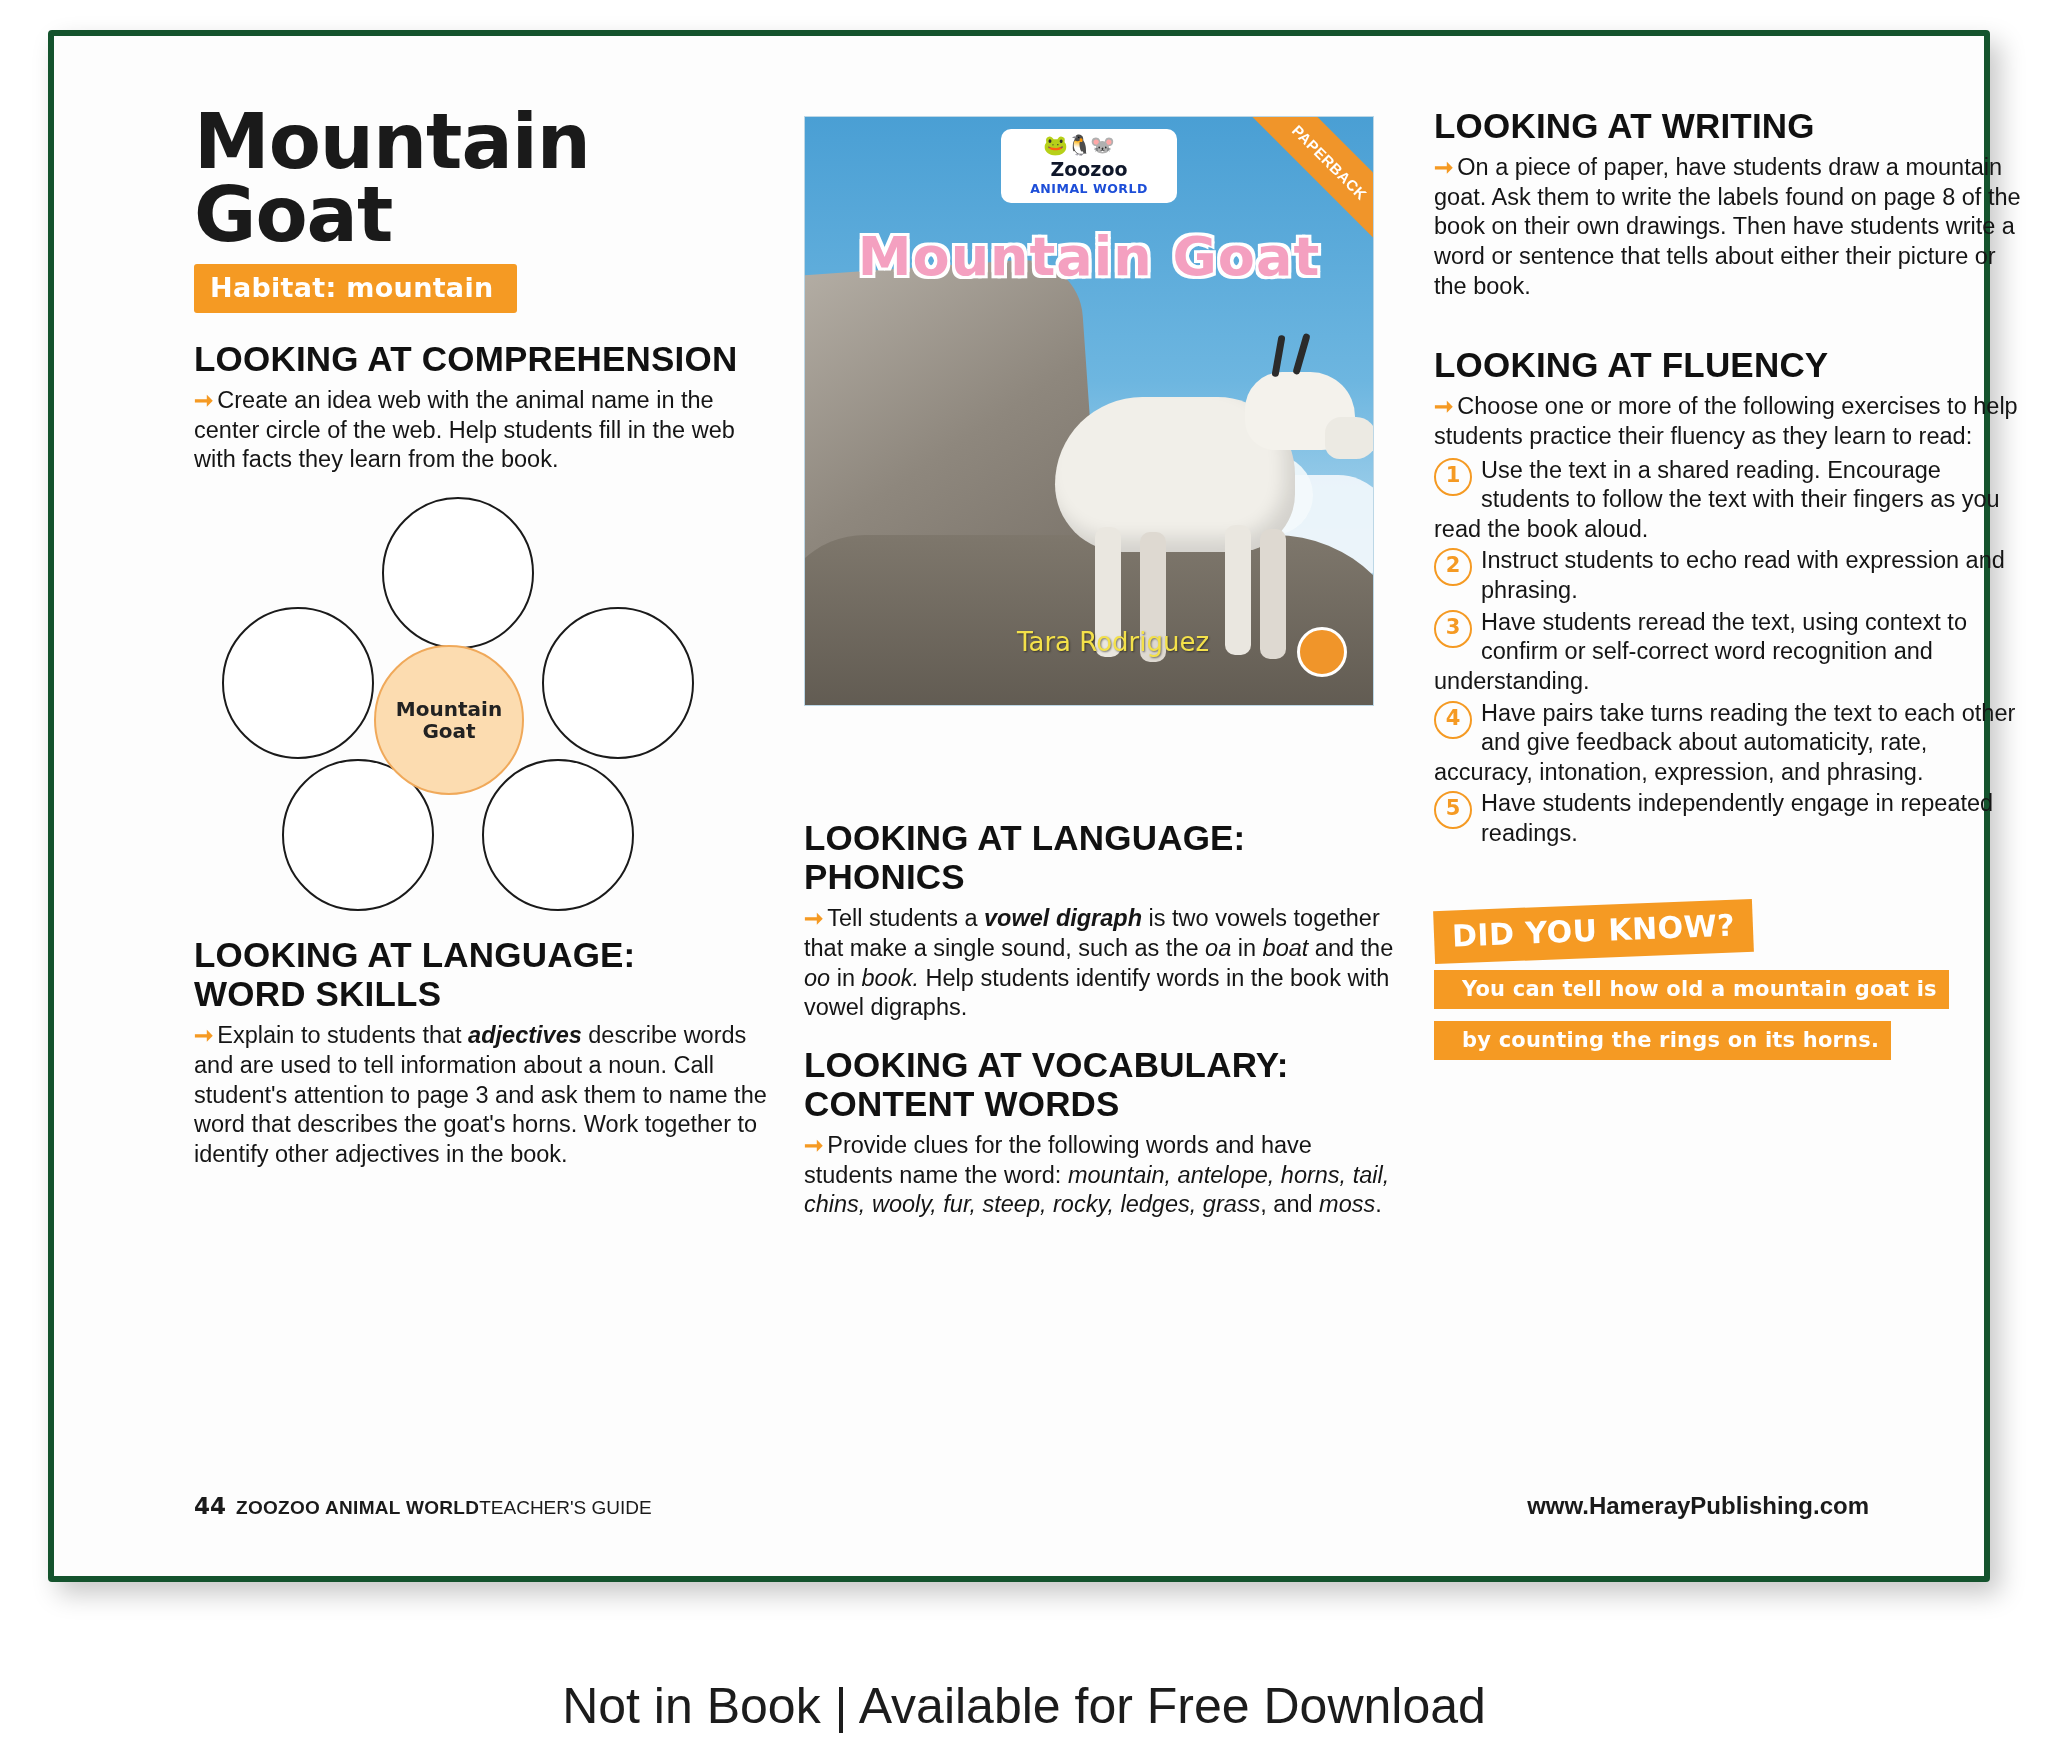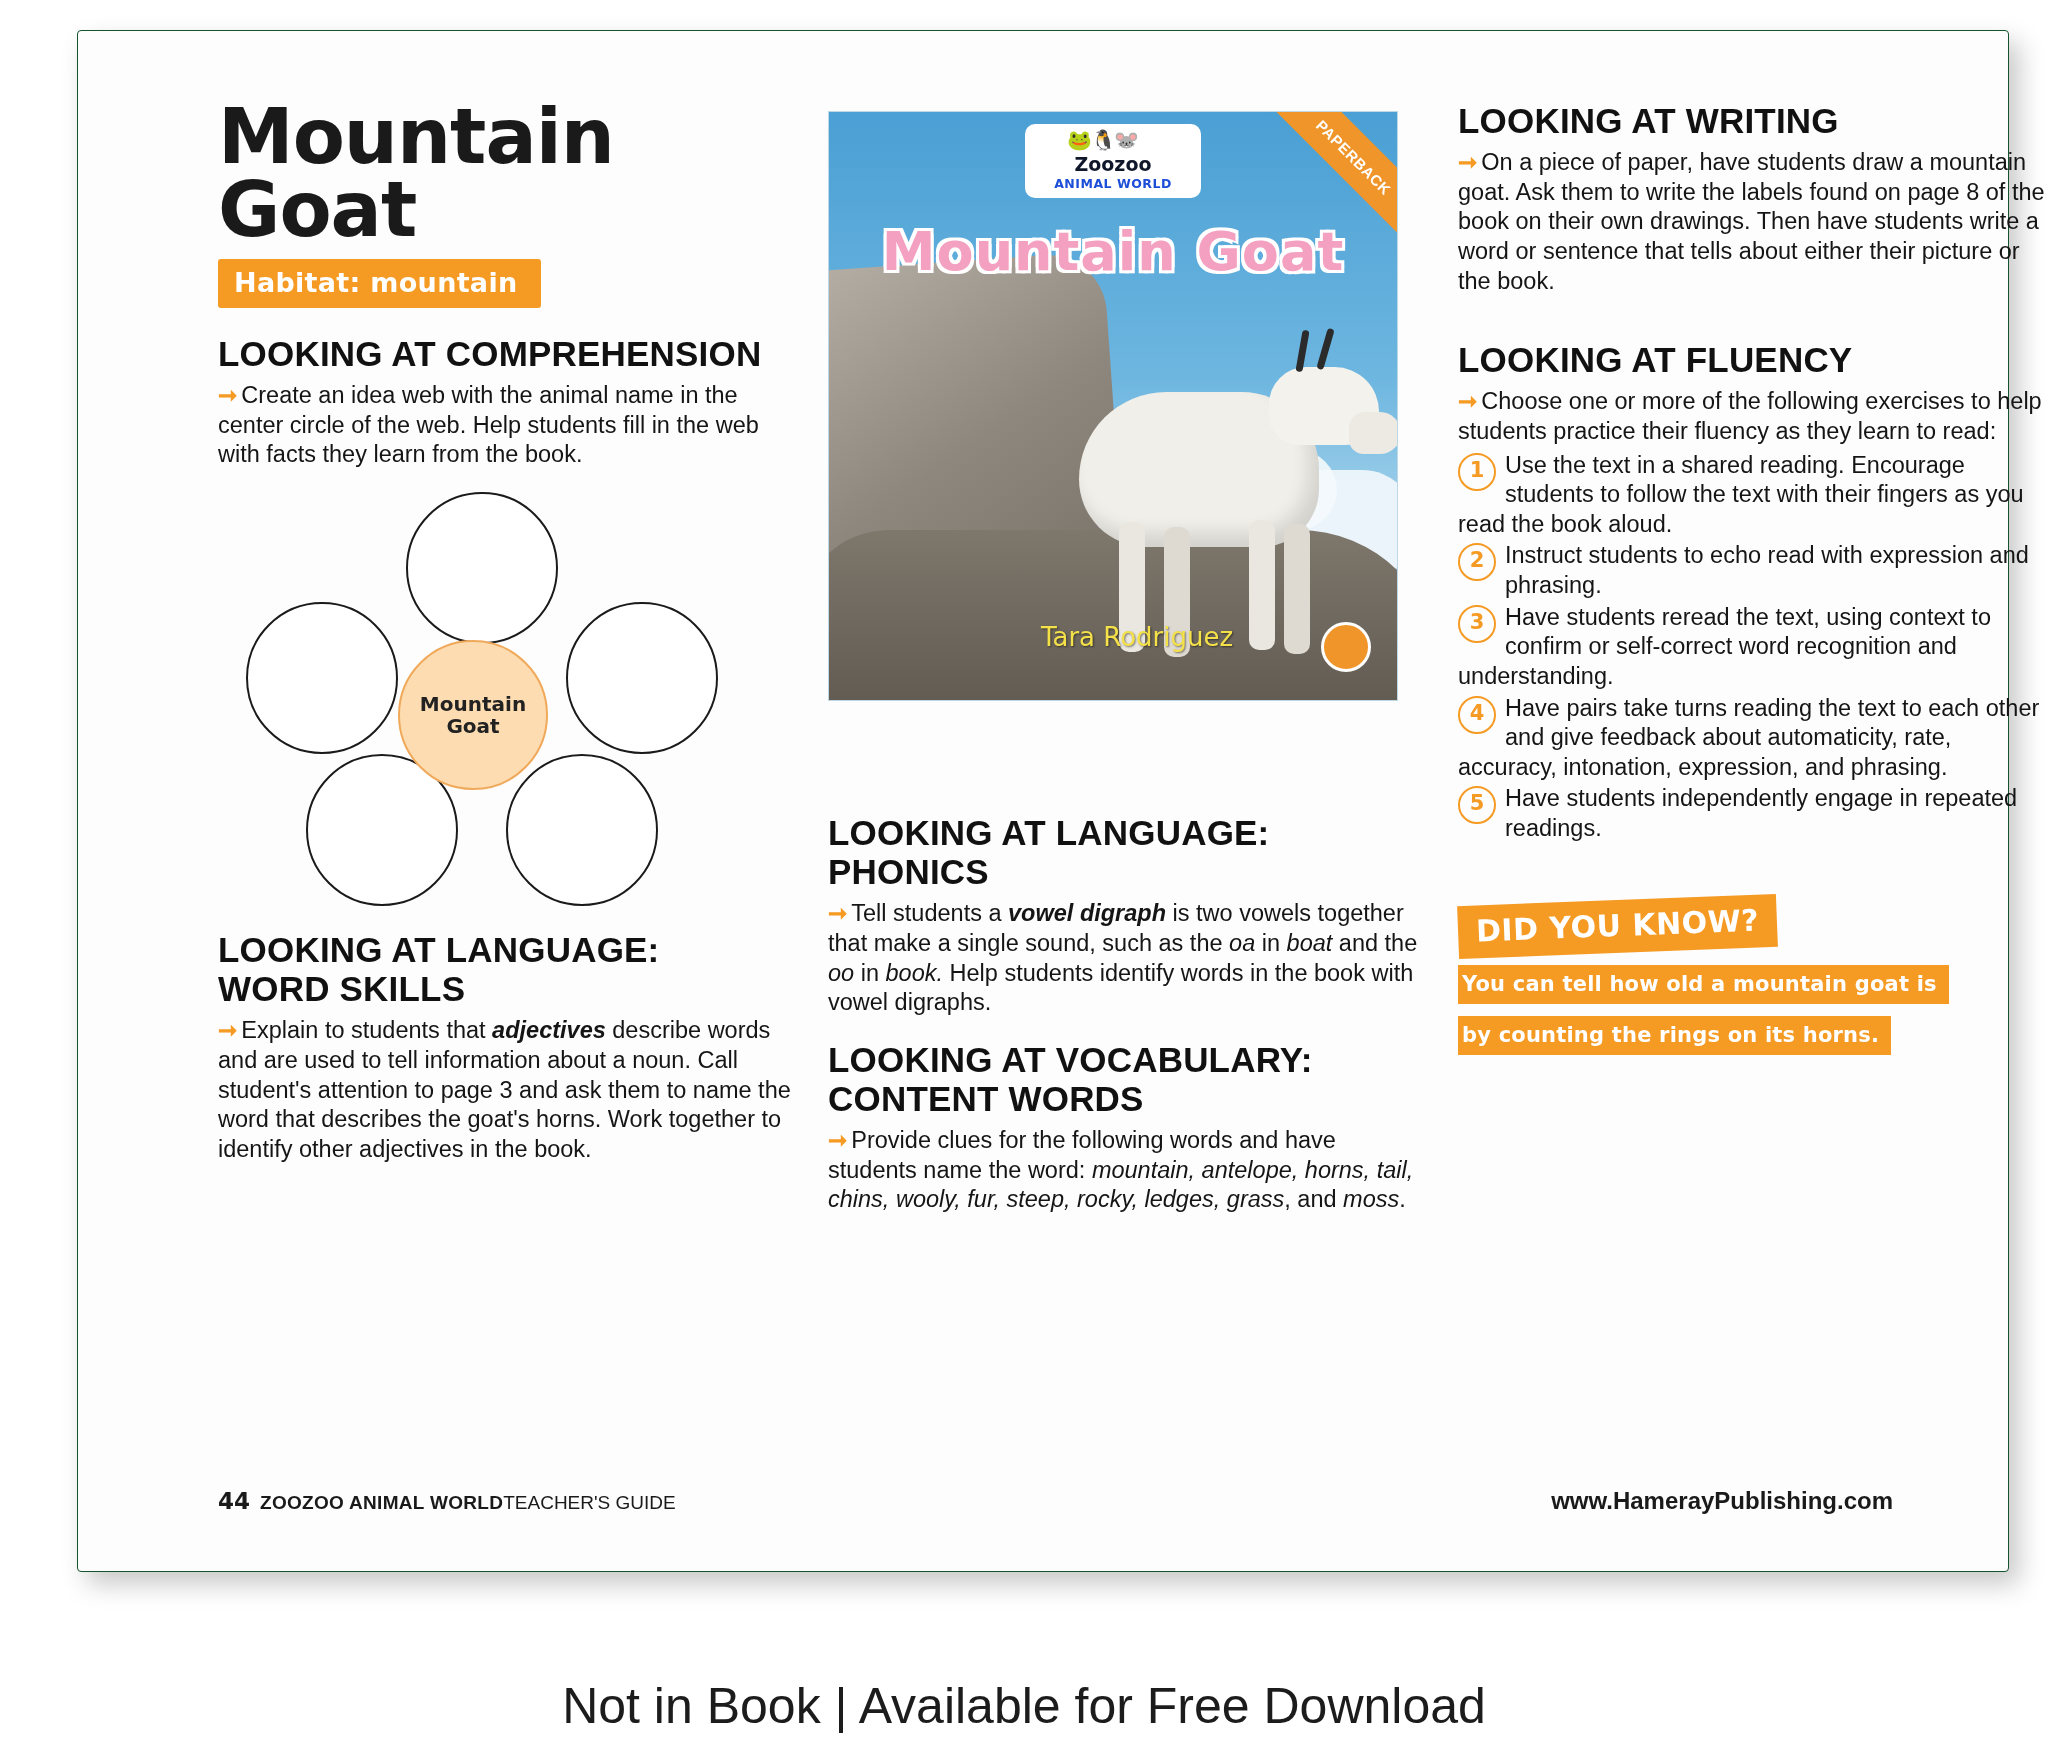--- a/index.html
+++ b/index.html
@@ -13,26 +13,26 @@
   }
   .stage {
     position: relative;
     width: 2048px;
     height: 1744px;
     background: #ffffff;
   }
   
   .page {
     position: absolute;
-    left: 77px;
+    left: 48px;
     top: 30px;
     width: 1930px;
     height: 1540px;
     background: #fdfdfd;
-    border: 1px solid #14532d;
+    border: 6px solid #14532d;
     border-radius: 4px;
     box-shadow: 10px 12px 26px rgba(0,0,0,0.22);
   }
   .page-inner {
     position: absolute;
     left: 85px;
     top: 70px;
     right: 60px;
     bottom: 30px;
   }
@@ -272,21 +272,21 @@
     transform: rotate(-2.2deg);
     letter-spacing: .5px;
   }
   .dyk-line {
     display: inline-block;
     background: #f59a23;
     color: #ffffff;
     font-family: "DejaVu Sans", sans-serif;
     font-weight: bold;
     font-size: 21px;
-    padding: 7px 12px 8px 4px;
+    padding: 7px 12px 8px 28px;
     margin-top: 12px;
     letter-spacing: .2px;
   }
 
   
   .footer {
     position: absolute;
     left: 140px; right: 115px; bottom: 56px;
     display: flex;
     align-items: baseline;

